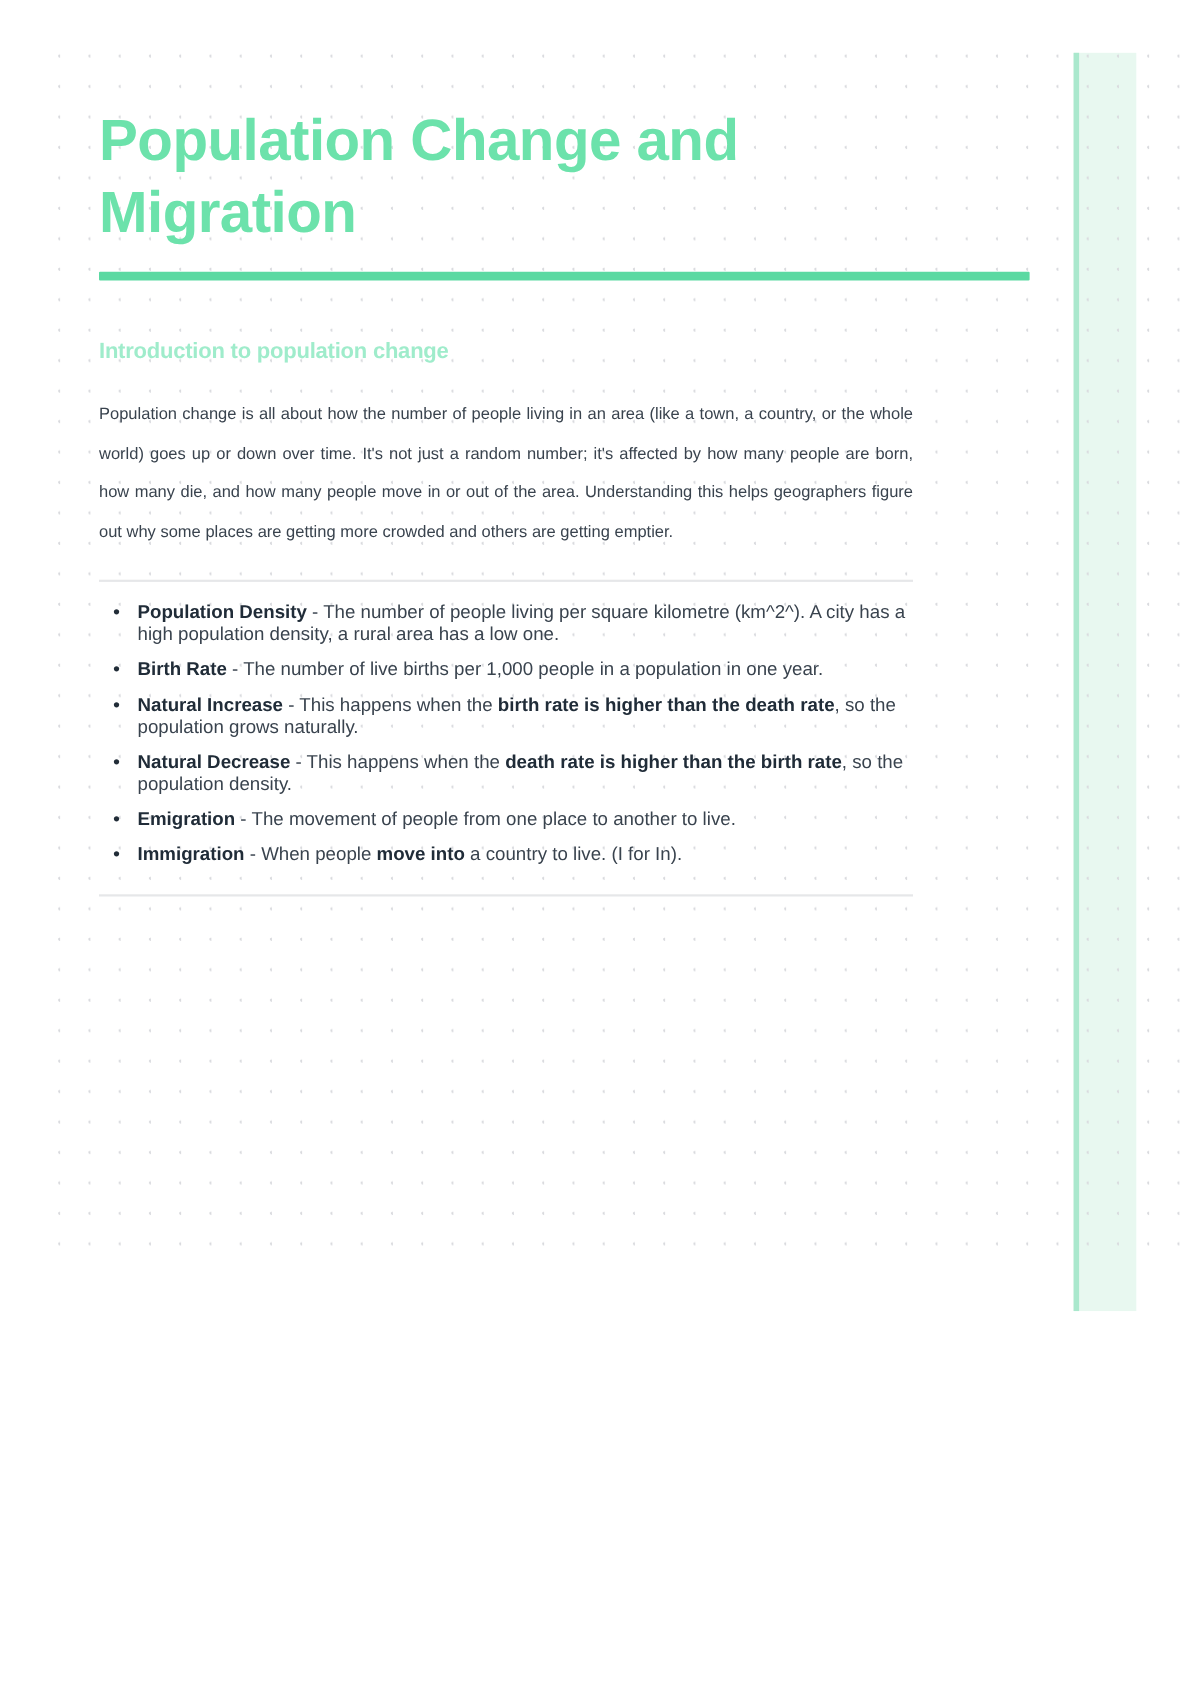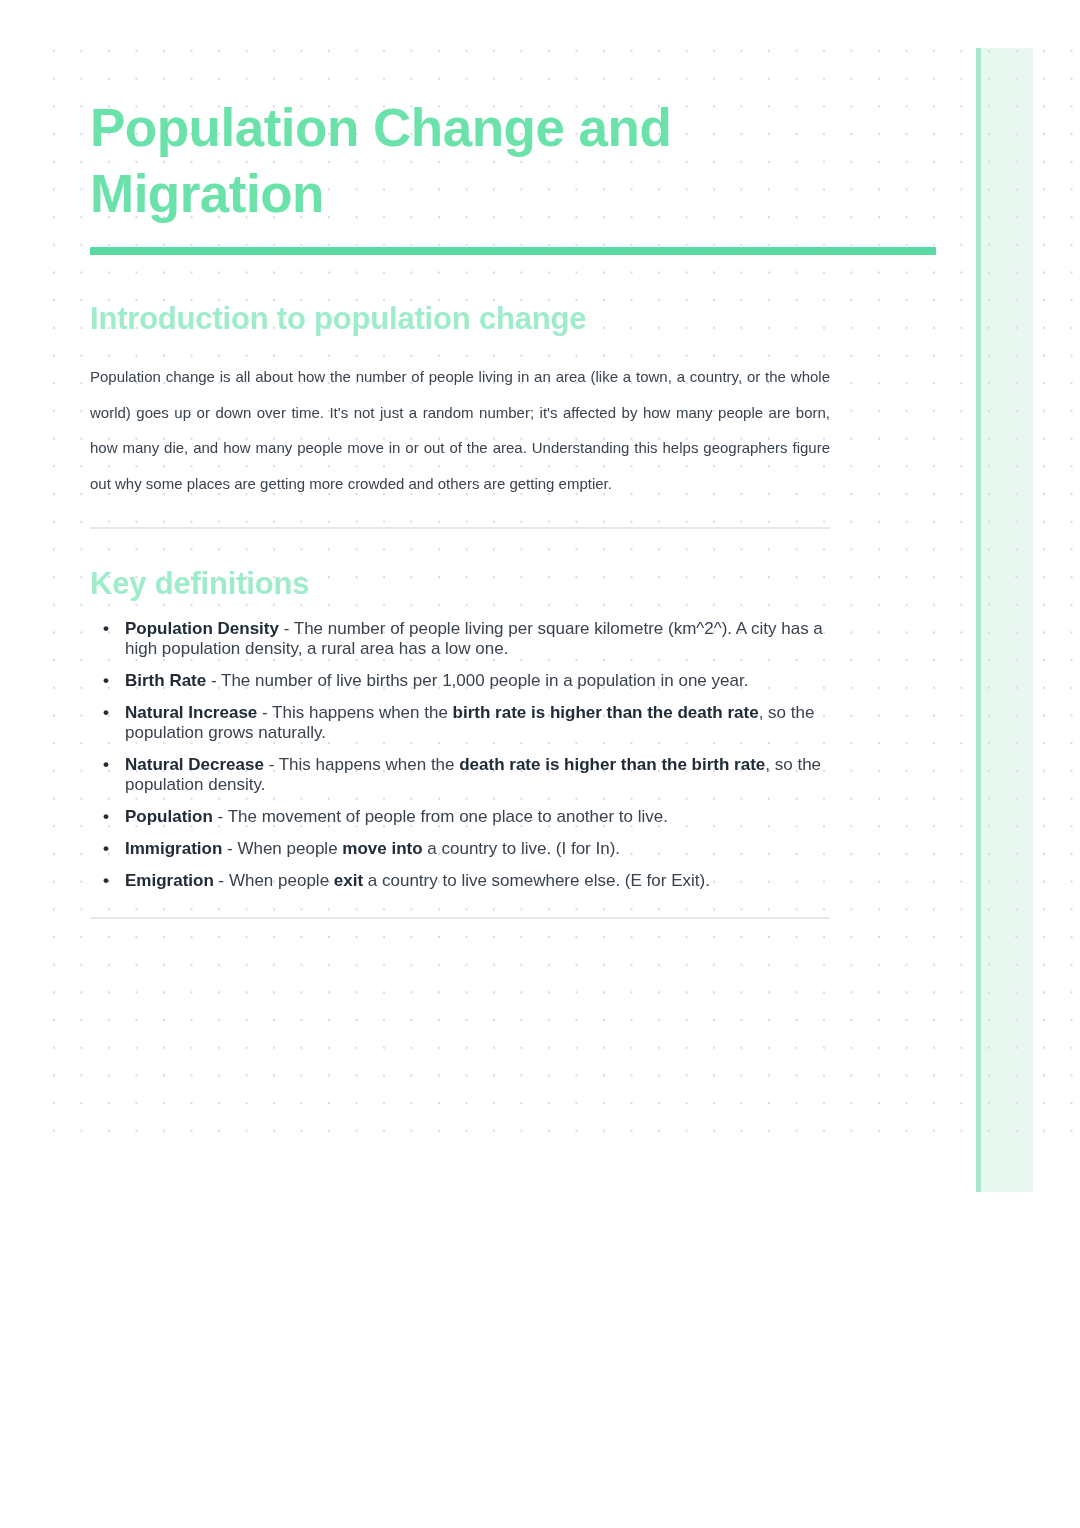--- a/index.html
+++ b/index.html
@@ -52,21 +52,21 @@
     color: #6ce2ab;
   }
   .title-rule {
     margin-top: 20px;
     width: 846px;
     height: 8px;
     background: #5bd9a2;
     border-radius: 1px;
   }
   h2.section-heading {
-    font-size: 31px;
+    font-size: 20px;
     line-height: 34px;
     font-weight: 700;
     letter-spacing: -0.2px;
     color: #9feccb;
   }
   .h2-intro { margin-top: 47px; }
   .h2-keydefs { margin-top: 38px; }
   p.body-text {
     width: 740px;
     font-size: 15px;
@@ -135,30 +135,28 @@
     <div class="title-rule"></div>
 
     <section>
       <h2 class="section-heading h2-intro">Introduction to population change</h2>
       <p class="body-text para-intro">Population change is all about how the number of people living in an area (like a town, a country, or the whole world) goes up or down over time. It's not just a random number; it's affected by how many people are born, how many die, and how many people move in or out of the area. Understanding this helps geographers figure out why some places are getting more crowded and others are getting emptier.</p>
     </section>
 
     <hr class="divider divider-1">
 
     <section>
-      <h2 class="section-heading h2-keydefs">Key definitions</h2>
 
       <ul class="definitions">
           <li><strong>Population Density</strong><span> - The number of people living per square kilometre (km^2^). A city has a high population density, a rural area has a low one.</span></li>
           <li><strong>Birth Rate</strong><span> - The number of live births per 1,000 people in a population in one year.</span></li>
           <li><strong>Natural Increase</strong><span> - This happens when the </span><strong>birth rate is higher than the death rate</strong><span>, so the population grows naturally.</span></li>
           <li><strong>Natural Decrease</strong><span> - This happens when the </span><strong>death rate is higher than the birth rate</strong><span>, so the population density.</span></li>
-          <li><strong>Population</strong><span> - The movement of people from one place to another to live.</span></li>
+          <li><strong>Emigration</strong><span> - The movement of people from one place to another to live.</span></li>
           <li><strong>Immigration</strong><span> - When people </span><strong>move into</strong><span> a country to live. (I for In).</span></li>
-          <li><strong>Emigration</strong><span> - When people </span><strong>exit</strong><span> a country to live somewhere else. (E for Exit).</span></li>
         </ul>
     </section>
 
     <hr class="divider divider-2">
 
   </main>
 
   <div class="footer-credit">(c) Knowunity 2025</div>
 
 </div>

